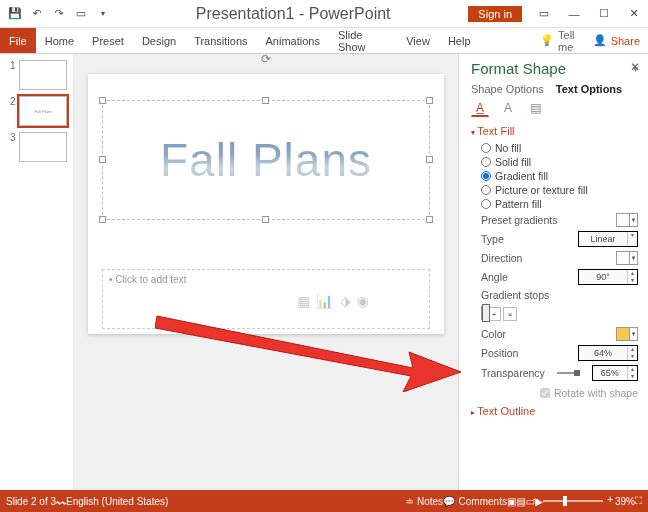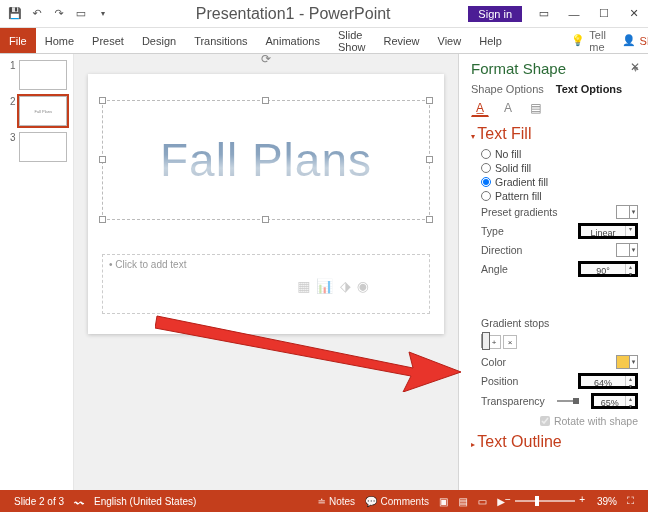--- a/index.html
+++ b/index.html
@@ -3,21 +3,21 @@
 <meta charset="utf-8">
 <style>
   * { box-sizing: border-box; margin: 0; padding: 0; font-family: "Segoe UI", sans-serif; }
   body { width: 648px; height: 512px; background: #fff; overflow: hidden; position: relative; font-size: 11px; color: #444; }
 
   .titlebar { height: 28px; display: flex; align-items: center; background: #fff; border-bottom: 1px solid #e0e0e0; }
   .qat { display: flex; align-items: center; gap: 4px; padding: 0 6px; }
   .qat .btn { width: 18px; height: 18px; display: flex; align-items: center; justify-content: center; color: #555; }
   .title-center { flex: 1; text-align: center; font-size: 16px; color: #555; }
   .win-controls { display: flex; align-items: center; gap: 2px; }
-  .signin { background: #4c1d95; color: #fff; padding: 2px 10px; font-size: 11px; margin-right: 6px; }
+  .signin { background: #c2410c; color: #fff; padding: 2px 10px; font-size: 11px; margin-right: 6px; }
   .win-btn { width: 28px; height: 22px; display: flex; align-items: center; justify-content: center; color: #444; font-size:11px;}
   .ribbon-tabs { height: 26px; display: flex; align-items: stretch; border-bottom: 1px solid #d0d0d0; }
   .rtab { padding: 0 9px; display: flex; align-items: center; font-size: 11px; color: #444; }
   .rtab.file { background: #c43e1c; color: #fff; }
   .rtab.active { border-bottom: 2px solid #be185d; color: #c43e1c; margin-top: 43px; }
   .rtab-group-right { margin-left: auto; display:flex; }
   .tellme { display:flex; align-items:center; gap:4px; padding:0 8px; color:#666; }
   .share { display:flex; align-items:center; gap:4px; padding:0 8px; color:#c43e1c; }
 
   .workspace { display:flex; height: 436px; }
@@ -29,61 +29,61 @@
 
   .editor { flex:1; background:#f0f0f0; position:relative; padding:20px 14px 0 14px; display:flex; flex-direction:column; align-items:center; }
   .slide-canvas { width: 356px; height: 260px; background:#fff; box-shadow:0 1px 4px rgba(0,0,0,0.2); position:relative; }
   .rotate-handle { position:absolute; top:-22px; left:50%; transform:translateX(-50%); color:#888; font-size:12px; }
   .textbox-main { position:absolute; top:26px; left:14px; right:14px; height:120px; border:1px dashed #bbb; display:flex; align-items:center; justify-content:center; }
   .handle { position:absolute; width:7px; height:7px; background:#fff; border:1px solid #999; }
   .h-tl{top:-4px;left:-4px}.h-tr{top:-4px;right:-4px}.h-bl{bottom:-4px;left:-4px}.h-br{bottom:-4px;right:-4px}
   .h-t{top:-4px;left:50%;margin-left:-4px}.h-b{bottom:-4px;left:50%;margin-left:-4px}
   .h-l{left:-4px;top:50%;margin-top:-4px}.h-r{right:-4px;top:50%;margin-top:-4px}
   .main-text { font-size:46px; font-weight:400; background:linear-gradient(180deg,#7c98b8 0%, #8ca6c1 40%, #c6d3df 65%, #aab8c9 100%); -webkit-background-clip:text; background-clip:text; color:transparent; letter-spacing:1px; }
-  .content-box { position:absolute; bottom:20px; left:14px; right:14px; height:60px; border:1px dashed #ccc; padding:4px 6px; font-size:10px; color:#999; }
+  .content-box { position:absolute; bottom:5px; left:14px; right:14px; height:60px; border:1px dashed #ccc; padding:4px 6px; font-size:10px; color:#999; }
   .content-icons { position:absolute; right:60px; top:50%; transform:translateY(-40%); display:flex; gap:6px; opacity:0.5; }
   .content-icons span{font-size:14px;}
 
   .format-pane { width: 200px; border-left:1px solid #d6d6d6; background:#fff; padding:6px 10px 6px 12px; overflow:hidden; position:relative; }
   .fp-title { color:#2b6b36; font-size:15px; margin-bottom:6px; display:flex; align-items:center;}
   .fp-title .drop{margin-left:auto; color:#888; font-size:10px;}
   .fp-close{position:absolute; top:6px; right:8px; color:#666; font-size:12px;}
   .fp-tabs { display:flex; gap:12px; font-size:11px; color:#666; margin-bottom:4px;}
   .fp-tabs .sel{color:#222; font-weight:600;}
   .fp-icons { display:flex; gap:10px; margin:4px 0 8px 0; }
   .fp-icon { width:18px; height:18px; border:1px solid transparent; display:flex; align-items:center; justify-content:center; font-size:12px; color:#c43e1c; }
   .fp-icon.active{ border-bottom:2px solid #c43e1c; }
   .fp-icon.gray{color:#888;}
   .fp-section { font-size:10.5px; color:#444; }
-  .fp-sec-head { color:#c43e1c; font-size:16px; margin:4px 0; }
+  .fp-sec-head { color:#c43e1c; font-size:11px; margin:4px 0; }
   .fp-sec-head::before{content:"▸ "; font-size:8px;}
   .fp-sec-head.open::before{content:"▾ ";}
   .radio-row { display:flex; align-items:center; gap:4px; padding:1px 0 1px 10px; }
   .radio-row input{width:10px;height:10px;}
   .row { display:flex; align-items:center; padding:2px 0 2px 10px; gap:8px;}
   .row .lbl{flex:1; color:#555;}
-  .row .ctrl{width:60px; height:16px; border:3px solid #000000; background:#fafafa; font-size:9px; text-align:center; line-height:14px; display:flex;}
+  .row .ctrl{width:60px; height:16px; border:1px solid #000000; background:#fafafa; font-size:9px; text-align:center; line-height:14px; display:flex;}
   .row .ctrl .val{flex:1;}
   .row .ctrl .spin{width:10px; border-left:1px solid #ccc; display:flex; flex-direction:column; font-size:6px; line-height:7px; color:#666;}
   .swatch{width:22px;height:14px;border:1px solid #999; background:#fff; margin-left:4px; display:flex;}
   .swatch .dd{width:8px;border-left:1px solid #999;font-size:7px;text-align:center;line-height:12px;color:#555;}
   .grad-stops { margin:4px 0 4px 10px;}
   .grad-bar { width:140px; height:14px; border:1px solid #999; background:linear-gradient(90deg,#b8c6d6,#8ea9c4 33%,#5a7da6 50%,#333 66%,#111 100%); position:relative;}
   .stop{position:absolute; top:-3px; width:8px; height:18px; border:1px solid #666; background:#eee;}
   .stop.active{border:2px solid #c43e1c;}
   .grad-btns{display:inline-flex; gap:2px; margin-left:4px; vertical-align:top;}
   .grad-btns span{width:14px;height:14px;border:1px solid #bbb;font-size:8px;display:flex;align-items:center;justify-content:center;}
   .slider{width:30px;height:2px;background:#999;position:relative;display:inline-block;margin:0 4px;}
   .slider::after{content:"";position:absolute;width:6px;height:6px;background:#666;top:-2px;}
   .slider.end::after{right:0;}
   .slider.mid::after{left:40%;}
   .chk{display:flex;align-items:center;gap:4px;padding:4px 0 2px 10px;color:#999;justify-content:flex-end;}
   .chk input{width:10px;height:10px;}
 
-  .statusbar { position:absolute; bottom:0; left:0; right:0; height:22px; background:#c43e1c; color:#fff; display:flex; align-items:center; font-size:10px; padding:0 14px; gap:10px;}
+  .statusbar { position:absolute; bottom:0; left:0; right:0; height:22px; background:#c43e1c; color:#fff; display:flex; align-items:center; font-size:10px; padding:0 6px; gap:0;}
   .statusbar .spacer{flex:1;}
   .statusbar .sbtn{display:flex;align-items:center;gap:3px;opacity:0.95;}
   .zoom-slider{width:60px;height:2px;background:rgba(255,255,255,0.6);position:relative;}
   .zoom-slider::before{content:"−";position:absolute;left:-10px;top:-6px;}
   .zoom-slider::after{content:"+";position:absolute;right:-10px;top:-6px;}
   .zoom-thumb{position:absolute;width:4px;height:10px;background:#fff;top:-4px;left:20px;}
 
   .arrow { position:absolute; left:155px; top:310px; width:310px; height:82px; pointer-events:none; z-index:50;}
   .arrow svg{width:100%;height:100%;}
 </style>
@@ -109,21 +109,20 @@
 </div>
 
 <div class="ribbon-tabs">
   <div class="rtab file">File</div>
   <div class="rtab">Home</div>
   <div class="rtab">Preset</div>
   <div class="rtab">Design</div>
   <div class="rtab">Transitions</div>
   <div class="rtab">Animations</div>
   <div class="rtab">Slide Show</div>
-  <div class="rtab">Review</div>
   <div class="rtab">View</div>
   <div class="rtab">Help</div>
   <div class="rtab-group-right">
     <div class="rtab active">Format</div>
     <div class="tellme">
         <span>💡</span>
         <span>Tell me</span>
       </div>
     <div class="share">
         <span>👤</span>
@@ -200,20 +199,24 @@
       <label class="radio-row">
           <input type="radio" name="fill" style="">
           <span>Solid fill</span>
         </label>
       <label class="radio-row">
           <input type="radio" name="fill" checked="" style="">
           <span>Gradient fill</span>
         </label>
       <label class="radio-row">
           <input type="radio" name="fill" style="">
+          <span>Picture or texture fill</span>
+        </label>
+      <label class="radio-row">
+          <input type="radio" name="fill" style="">
           <span>Pattern fill</span>
         </label>
 
       <div class="row">
         <span class="lbl">Preset gradients</span>
         <span class="swatch">
             <span style="flex:1"></span>
             <span class="dd">▾</span>
           </span>
       </div>
@@ -234,21 +237,21 @@
       <div class="row">
         <span class="lbl">Angle</span>
         <span class="ctrl">
             <span class="val">90°</span>
             <span class="spin">
               <span>▴</span>
               <span>▾</span>
             </span>
           </span>
       </div>
-      <div class="row" style="padding-left:10px;margin-top:36px;">
+      <div class="row" style="padding-left:10px;">
         <span class="lbl">Gradient stops</span>
       </div>
       <div class="grad-stops">
         <span class="grad-bar">
           <span class="stop" style="left:0"></span>
           <span class="stop" style="left:30%"></span>
           <span class="stop active" style="left:48%"></span>
           <span class="stop" style="left:64%"></span>
           <span class="stop" style="left:92%"></span>
         </span>

